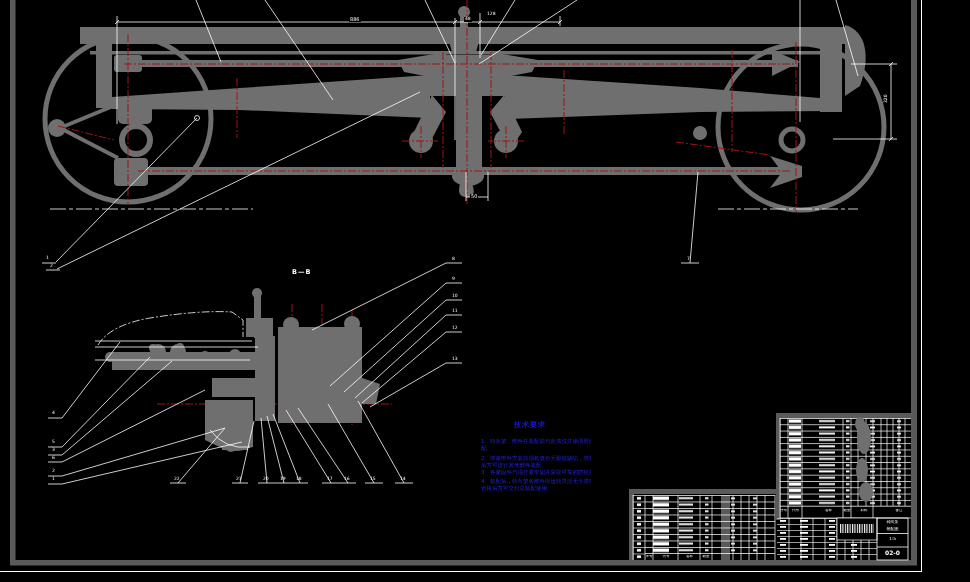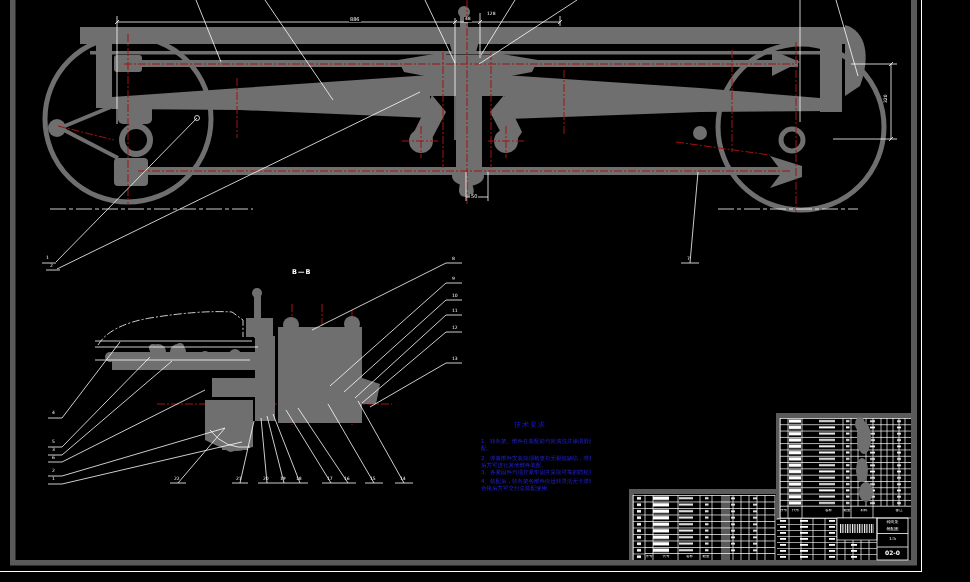--- a/index.html
+++ b/index.html
@@ -4,21 +4,21 @@
 <style>
   html,body{margin:0;padding:0;background:#000;}
   #stage{position:relative;width:970px;height:582px;background:#000;overflow:hidden;
          font-family:"DejaVu Sans",sans-serif;}
   #linework{position:absolute;left:0;top:0;}
   .txt{position:absolute;color:#fff;white-space:nowrap;line-height:1;}
   .dim{font-size:5px;background:#000;padding:0 1px;}
   .dim-sm{font-size:4.5px;background:#000;padding:0 1px;}
   .callout{font-size:4.5px;color:#fff;}
   .section-label{font-size:6.5px;letter-spacing:1px;font-weight:bold;}
-  .note-title{font-size:7px;font-weight:normal;color:#1515ee;letter-spacing:1px;}
+  .note-title{font-size:7px;font-weight:bold;color:#1515ee;letter-spacing:1px;}
   .note-line{position:absolute;left:481px;width:110px;overflow:hidden;font-size:5.5px;
              color:#2222dd;white-space:nowrap;line-height:1.1;}
   .bom-h{font-size:3.5px;color:#fff;text-align:center;overflow:hidden;}
   .tb-cell{font-size:4px;color:#fff;text-align:center;overflow:hidden;}
   .rot{transform:rotate(-90deg);transform-origin:left top;}
 </style>
 </head>
 <body>
 
 <div id="stage">

